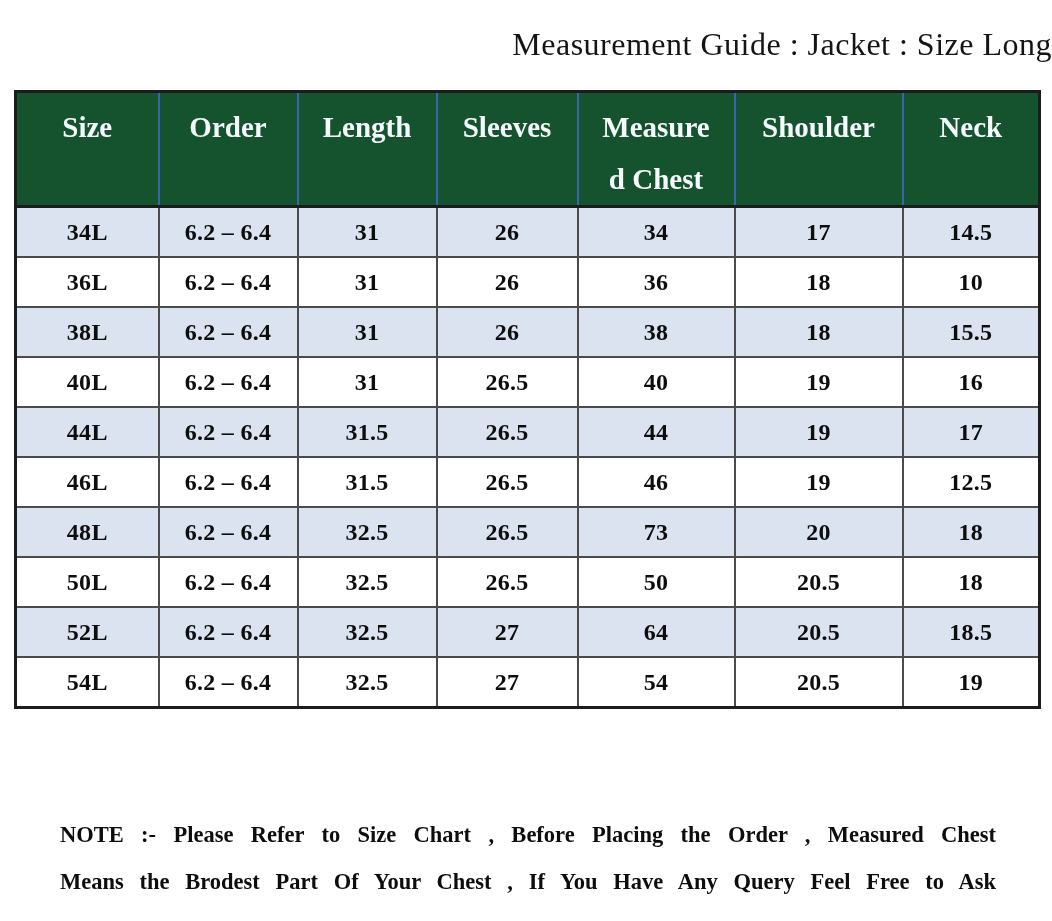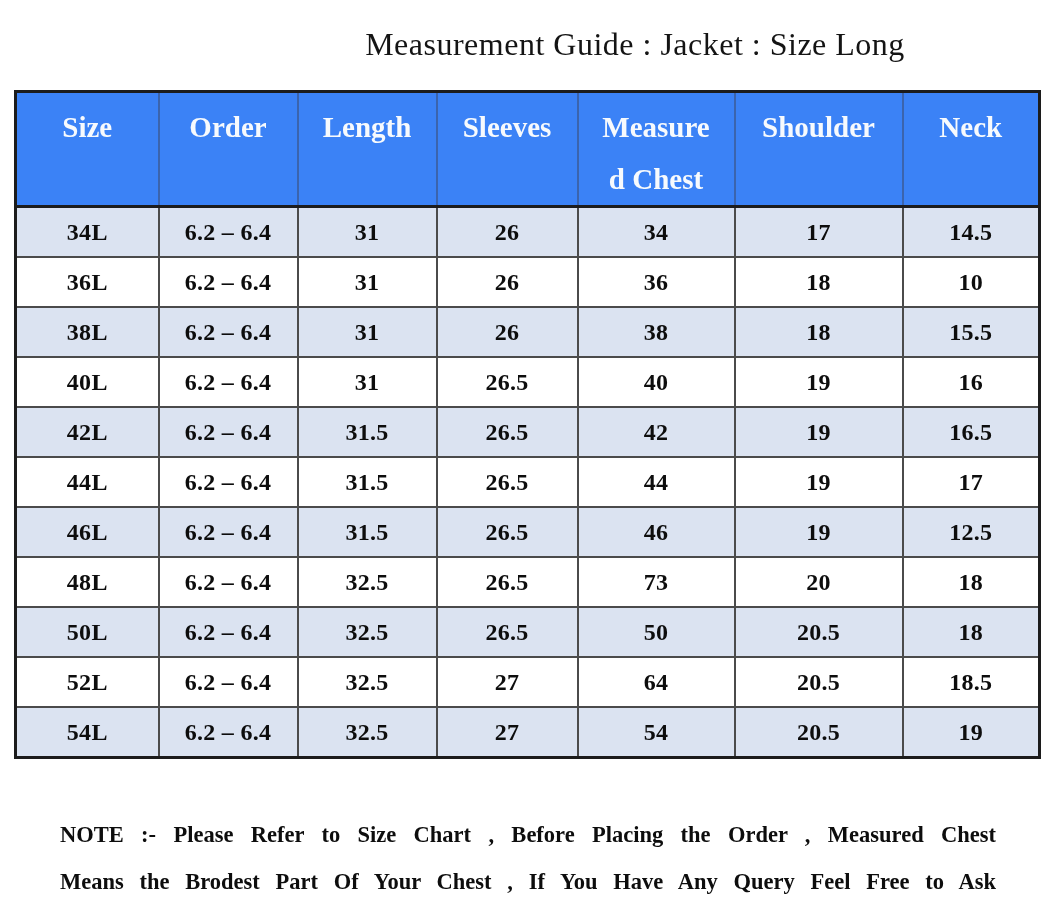--- a/index.html
+++ b/index.html
@@ -14,38 +14,38 @@
     overflow: hidden;
     font-family: "Liberation Serif", serif;
   }
   .title {
     position: absolute;
     top: 26px;
     left: 0;
     width: 100%;
     box-sizing: border-box;
     padding-left: 218px;
-    text-align: center;
+    text-align: right;
     font-size: 32px;
     font-weight: 400;
     color: #141414;
     letter-spacing: 0.5px;
     margin: 0;
   }
   table.size-table {
     position: absolute;
     left: 14px;
     top: 90px;
     width: 1024px;
     border-collapse: collapse;
     table-layout: fixed;
     border: 3px solid #1c1c1c;
   }
   table.size-table th {
-    background: #3b82f6;
+    background: #14532d;
     color: #f7fafd;
     font-weight: 700;
     font-size: 29px;
     text-align: center;
     vertical-align: top;
     padding: 8px 4px 0 4px;
     height: 94px;
     border-right: 2px solid #3b64ad;
     border-bottom: 3px solid #1c1c1c;
   }
@@ -143,29 +143,20 @@
         <tr>
           <td>40L</td>
           <td>6.2 – 6.4</td>
           <td>31</td>
           <td>26.5</td>
           <td>40</td>
           <td>19</td>
           <td>16</td>
         </tr>
         <tr>
-          <td>42L</td>
-          <td>6.2 – 6.4</td>
-          <td>31.5</td>
-          <td>26.5</td>
-          <td>42</td>
-          <td>19</td>
-          <td>16.5</td>
-        </tr>
-        <tr>
           <td>44L</td>
           <td>6.2 – 6.4</td>
           <td>31.5</td>
           <td>26.5</td>
           <td>44</td>
           <td>19</td>
           <td>17</td>
         </tr>
         <tr>
           <td>46L</td>

